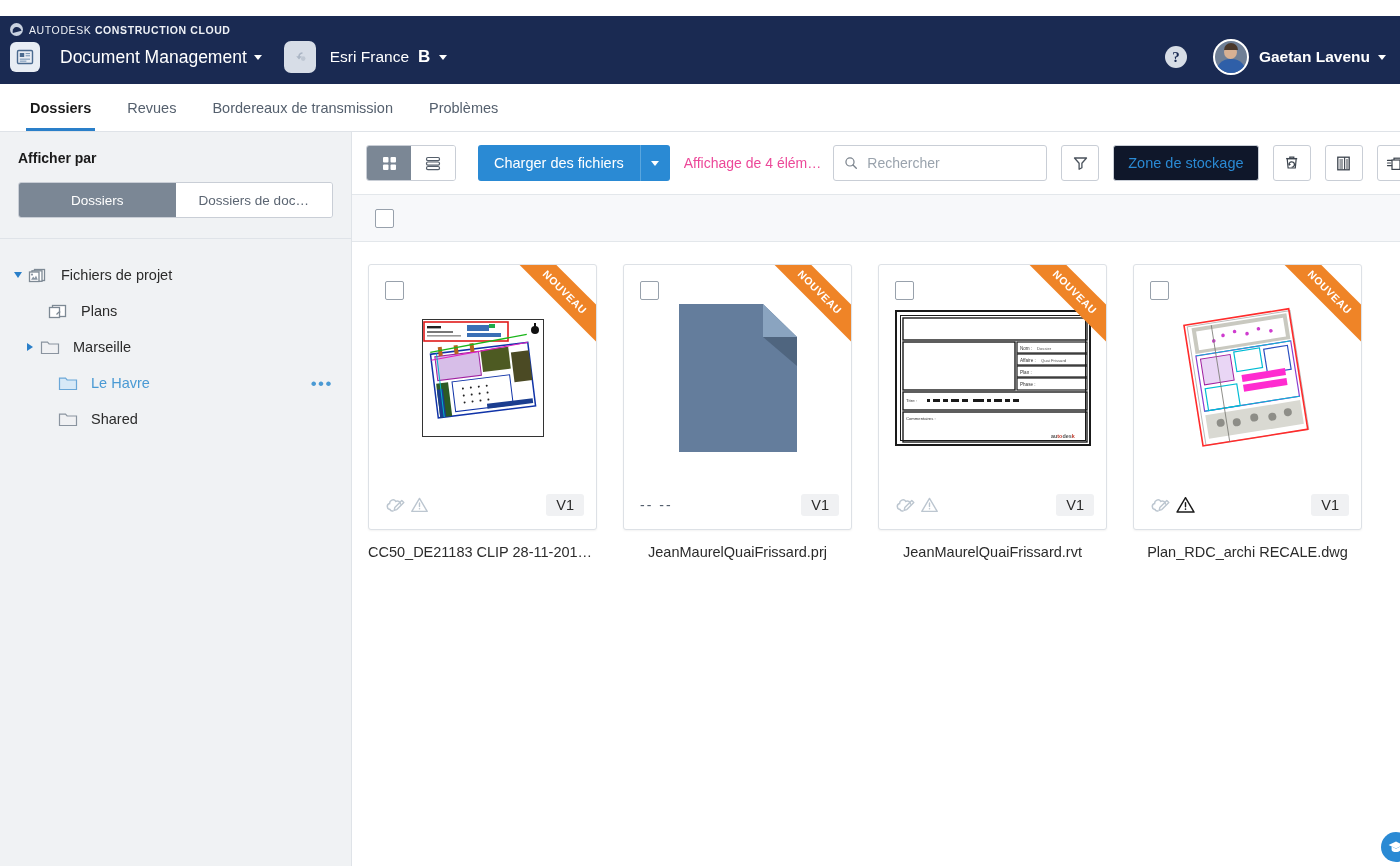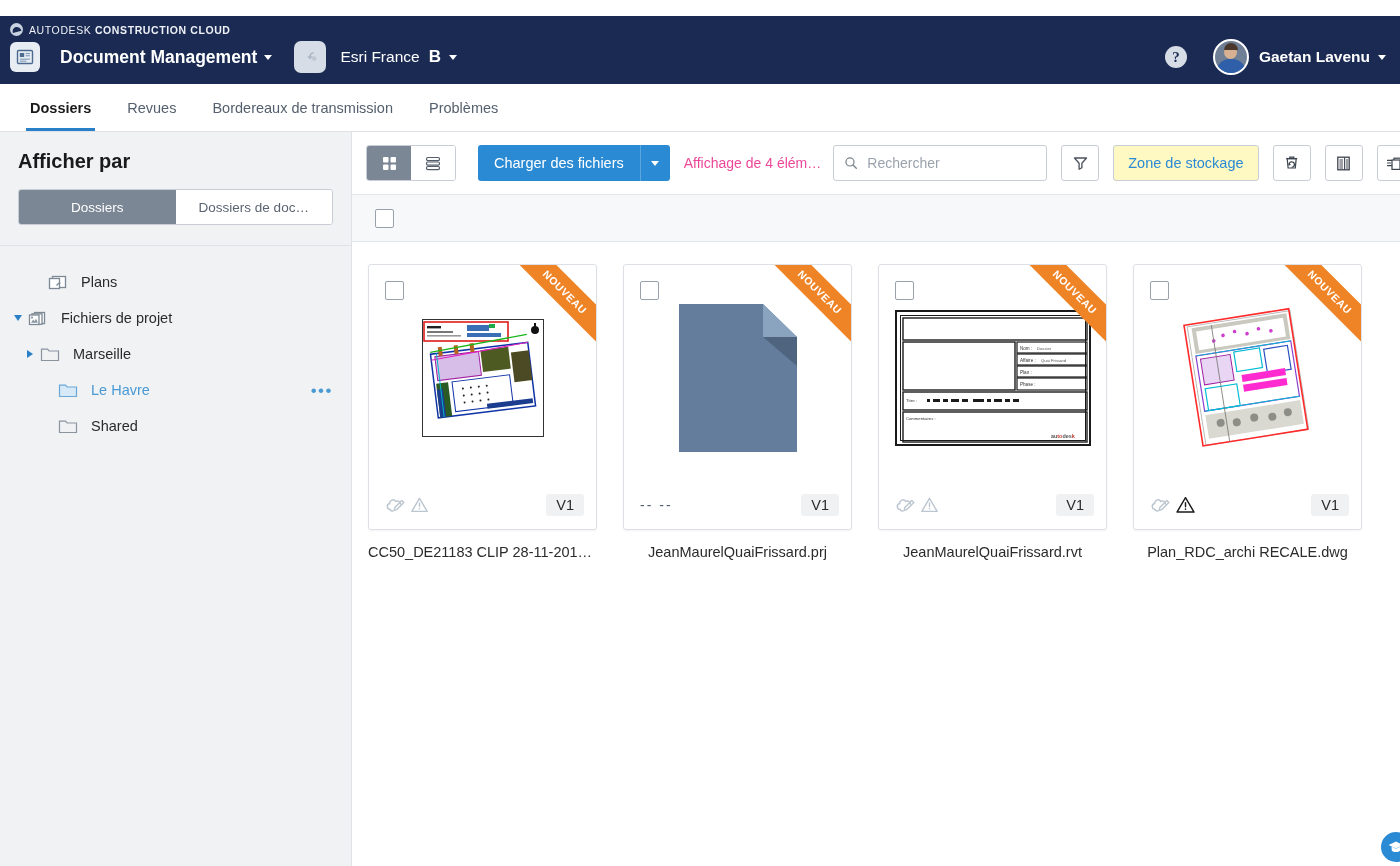--- a/index.html
+++ b/index.html
@@ -38,21 +38,21 @@
   .topbar-row {
     display: flex; align-items: center; width: 100%;
     padding: 0 14px 9px 10px; gap: 0;
   }
   .app-tile {
     width: 30px; height: 30px; border-radius: 6px;
     background: #e8edf4; display: flex; align-items: center; justify-content: center;
     flex: 0 0 auto;
   }
   .app-title {
-    color: #fff; font-size: 17.5px; font-weight: 700;
+    color: #fff; font-size: 17.5px; font-weight: 400;
     margin-left: 20px; display: flex; align-items: center; gap: 7px;
     white-space: nowrap;
   }
   .caret-down {
     width: 0; height: 0; border-left: 4.5px solid transparent;
     border-right: 4.5px solid transparent; border-top: 5px solid currentColor;
     display: inline-block;
   }
   .proj-tile {
     width: 32px; height: 32px; border-radius: 7px; background: #e8edf4;
@@ -112,21 +112,21 @@
 
   
   .body { display: flex; height: 750px; }
 
   
   .sidebar {
     width: 352px; background: #f0f2f4; border-right: 1px solid #dfe3e8;
     flex: 0 0 352px; display: flex; flex-direction: column;
   }
   .side-head { padding: 18px 18px 20px 18px; border-bottom: 1px solid #dfe3e8; }
-  .side-head-title { font-size: 20px; font-weight: 700; color: #1a1a1a; }
+  .side-head-title { font-size: 14px; font-weight: 700; color: #1a1a1a; }
   .seg {
     display: flex; margin-top: 16px; border-radius: 3px; overflow: hidden;
     border: 1px solid #c9ced6; width: 315px;
   }
   .seg-btn {
     flex: 1 1 50%; height: 34px; display: flex; align-items: center;
     justify-content: center; font-size: 13.5px; background: #fff; color: #5b6572;
     white-space: nowrap; overflow: hidden;
   }
   .seg-btn.active { background: #7b8795; color: #fff; }
@@ -191,21 +191,21 @@
     border: none; outline: none; font-size: 14px; color: #333; width: 100%;
     font-family: inherit; background: transparent;
   }
   .searchbox input::placeholder { color: #9aa3ad; }
   .icon-btn {
     width: 38px; height: 36px; border: 1px solid #c9ced6; border-radius: 3px;
     background: #fff; display: flex; align-items: center; justify-content: center;
     margin-left: 14px; flex: 0 0 auto;
   }
   .btn-link {
-    height: 36px; border: 1px solid #c9ced6; border-radius: 3px; background: #fef9c3;
+    height: 36px; border: 1px solid #c9ced6; border-radius: 3px; background: #0f172a;
     color: #2a8ad4; font-size: 14.5px; padding: 0 14px; margin-left: 14px;
     display: flex; align-items: center; white-space: nowrap; font-family: inherit;
   }
   .toolbar-spacer { flex: 1 1 auto; }
 
   .selectall-row {
     height: 48px; border-top: 1px solid #e3e7eb; border-bottom: 1px solid #e3e7eb;
     background: #f7f8fa; display: flex; align-items: center; padding-left: 23px;
   }
   .chk {
@@ -353,48 +353,48 @@
         <div class="seg-btn active">
             <span>Dossiers</span>
           </div>
         <div class="seg-btn">
             <span>Dossiers de doc…</span>
           </div>
       </div>
     </div>
 
     <div class="tree">
-
-      <div class="tree-row" style="padding-left:28px">
-        <span class="tw"></span>
-        <span class="tree-icon">
-          <svg width="19" height="17" viewBox="0 0 19 17">
-            <rect x="4.5" y="2.5" width="13" height="11" fill="#fff" stroke="#7d8994" stroke-width="1.3"></rect>
-            <rect x="1.5" y="4.5" width="10" height="10" fill="#fff" stroke="#7d8994" stroke-width="1.3"></rect>
-            <path d="M8.5 11.5 L11 9" stroke="#7d8994" stroke-width="1.2"></path>
-            <path d="M11.2 8.6 l1.3 -0.2 l-0.2 1.4 z" fill="#7d8994"></path>
-          </svg>
-        </span>
-        <span class="tree-label">Plans</span>
-      </div>
 
       <div class="tree-row" style="padding-left:8px">
         <span class="tw">
             <span class="tri open"></span>
           </span>
         <span class="tree-icon">
           <svg width="19" height="17" viewBox="0 0 19 17">
             <rect x="6.5" y="2.5" width="10" height="11" fill="#fff" stroke="#7d8994" stroke-width="1.3"></rect>
             <rect x="4" y="3.8" width="10" height="10.5" fill="#fff" stroke="#7d8994" stroke-width="1.3"></rect>
             <rect x="1.5" y="5" width="9.5" height="9.5" fill="#fff" stroke="#7d8994" stroke-width="1.3"></rect>
             <path d="M3 12.8 L5.2 9.5 L6.6 11.2 L8 8.4 L9.8 12.8 Z" fill="#8a96a3"></path>
             <circle cx="4" cy="7.6" r="1.1" fill="#8a96a3"></circle>
           </svg>
         </span>
         <span class="tree-label">Fichiers de projet</span>
+      </div>
+
+      <div class="tree-row" style="padding-left:28px">
+        <span class="tw"></span>
+        <span class="tree-icon">
+          <svg width="19" height="17" viewBox="0 0 19 17">
+            <rect x="4.5" y="2.5" width="13" height="11" fill="#fff" stroke="#7d8994" stroke-width="1.3"></rect>
+            <rect x="1.5" y="4.5" width="10" height="10" fill="#fff" stroke="#7d8994" stroke-width="1.3"></rect>
+            <path d="M8.5 11.5 L11 9" stroke="#7d8994" stroke-width="1.2"></path>
+            <path d="M11.2 8.6 l1.3 -0.2 l-0.2 1.4 z" fill="#7d8994"></path>
+          </svg>
+        </span>
+        <span class="tree-label">Plans</span>
       </div>
 
       <div class="tree-row" style="padding-left:20px">
         <span class="tw">
             <span class="tri"></span>
           </span>
         <span class="tree-icon">
           <svg width="20" height="16" viewBox="0 0 20 16">
             <path d="M1.5 3.2 h6 l1.6 1.8 h9.4 v9.5 h-17 z" fill="#f0f1f3" stroke="#8a949f" stroke-width="1.2"></path>
           </svg>

